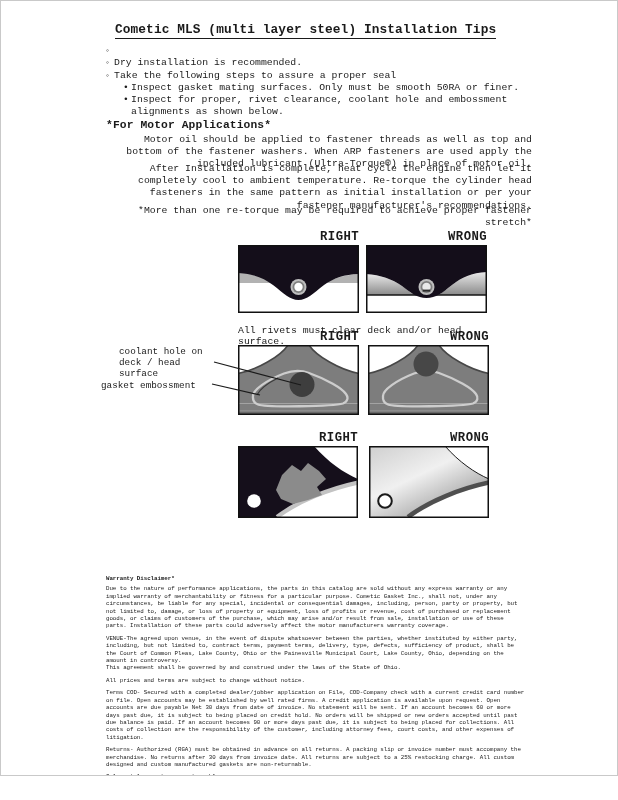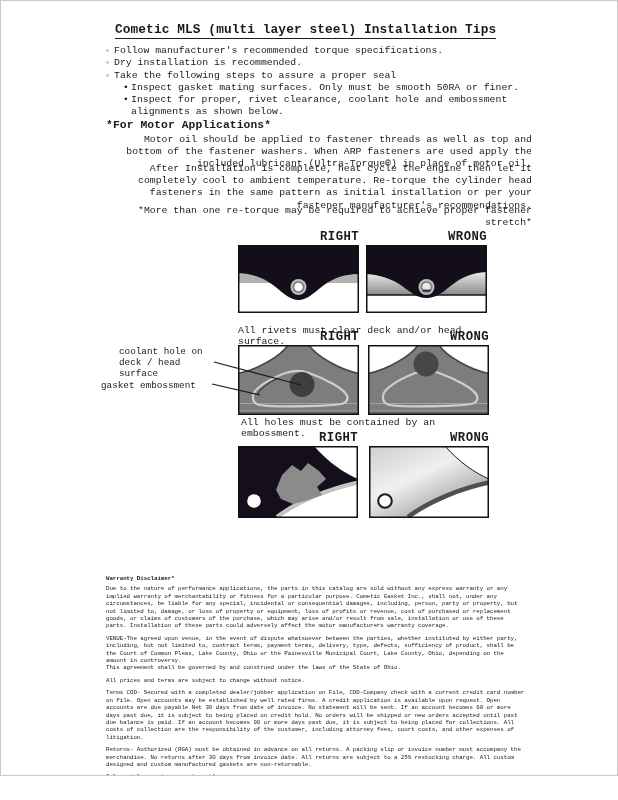--- a/index.html
+++ b/index.html
@@ -50,21 +50,20 @@
 </head>
 <body>
 
 <div class="doc">
 
   <div class="title">Cometic MLS (multi layer steel) Installation Tips</div>
 
   <div class="bullets">
     <div class="b-row">
       <span class="b-marker">◦</span>
-      <span>Follow manufacturer's recommended torque specifications.</span>
     </div>
     <div class="b-row">
       <span class="b-marker">◦</span>
       <span>Dry installation is recommended.</span>
     </div>
     <div class="b-row">
       <span class="b-marker">◦</span>
       <span>Take the following steps to assure a proper seal</span>
     </div>
     <div class="b-row sub">
@@ -154,21 +153,20 @@
           <line x1="0" y1="66" x2="121" y2="66" stroke="#9e9e9e" stroke-width="1"></line>
           <path d="M0,0 L50,0 C43,11 19,25 0,28.5 Z" fill="#ffffff"></path>
           <path d="M50,0 C43,11 19,25 0,28.5" fill="none" stroke="#474747" stroke-width="1.6"></path>
           <path d="M121,0 L71,0 C78,11 102,25 121,28.5 Z" fill="#ffffff"></path>
           <path d="M71,0 C78,11 102,25 121,28.5" fill="none" stroke="#474747" stroke-width="1.6"></path>
           <path d="M15,51 C15,45 28,35.5 46,28.5 C54,25.5 63,25 71,28 C89,34.5 104,43 108,49 C110.5,52.5 110,56.5 105,58.5 C95,61.5 28,62.5 20,59.5 C15.5,57.8 14.6,54.8 15,51 Z" fill="none" stroke="#cdcdcd" stroke-width="2.3"></path>
           <circle cx="58" cy="19" r="12.5" fill="#474747"></circle>
           <rect x="0.75" y="0.75" width="119.5" height="68.5" fill="none" stroke="#111111" stroke-width="1.5"></rect>
         </svg>
       </div>
-      <div class="caption">All holes must be contained by an embossment.</div>
     </div>
 
     <svg class="leaders" width="618" height="108" viewBox="0 0 618 108">
       <line x1="213" y1="31" x2="300" y2="54" stroke="#1a1a1a" stroke-width="1.1"></line>
       <line x1="211" y1="53" x2="259" y2="64" stroke="#1a1a1a" stroke-width="1.1"></line>
     </svg>
   </div>
 
   <div class="diagram d3">
     <div class="hdr-row g11">

